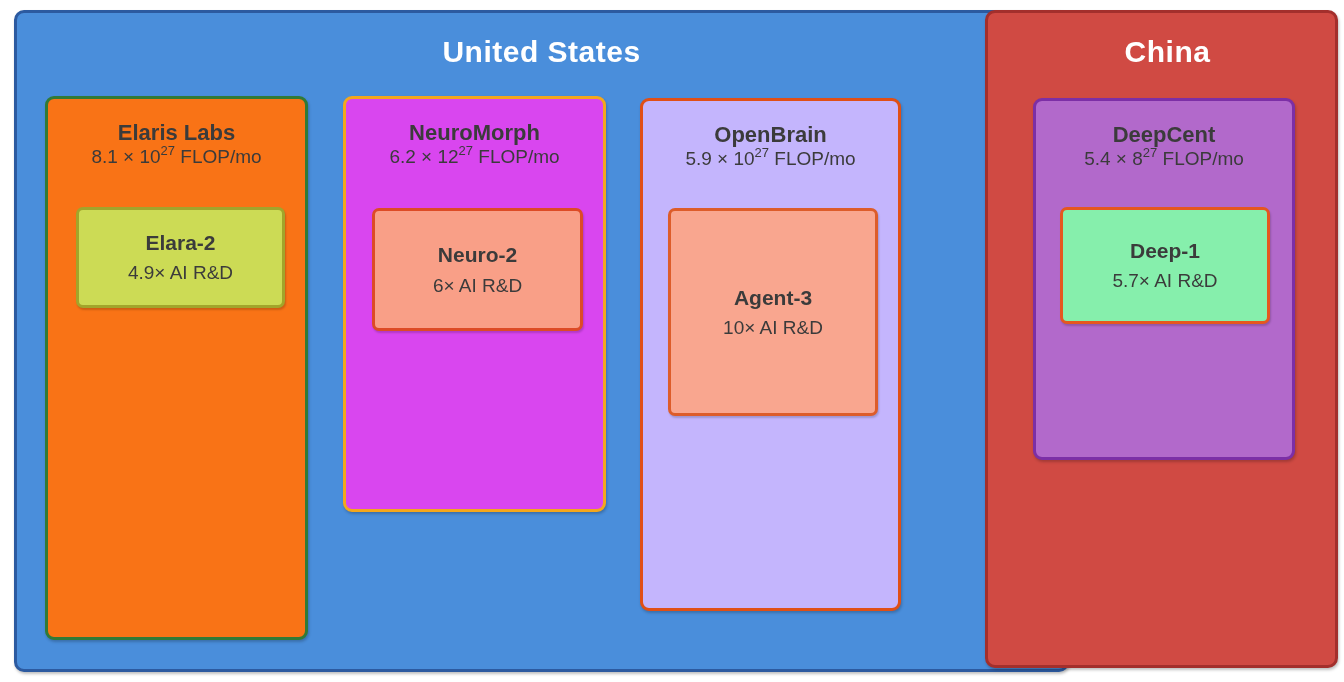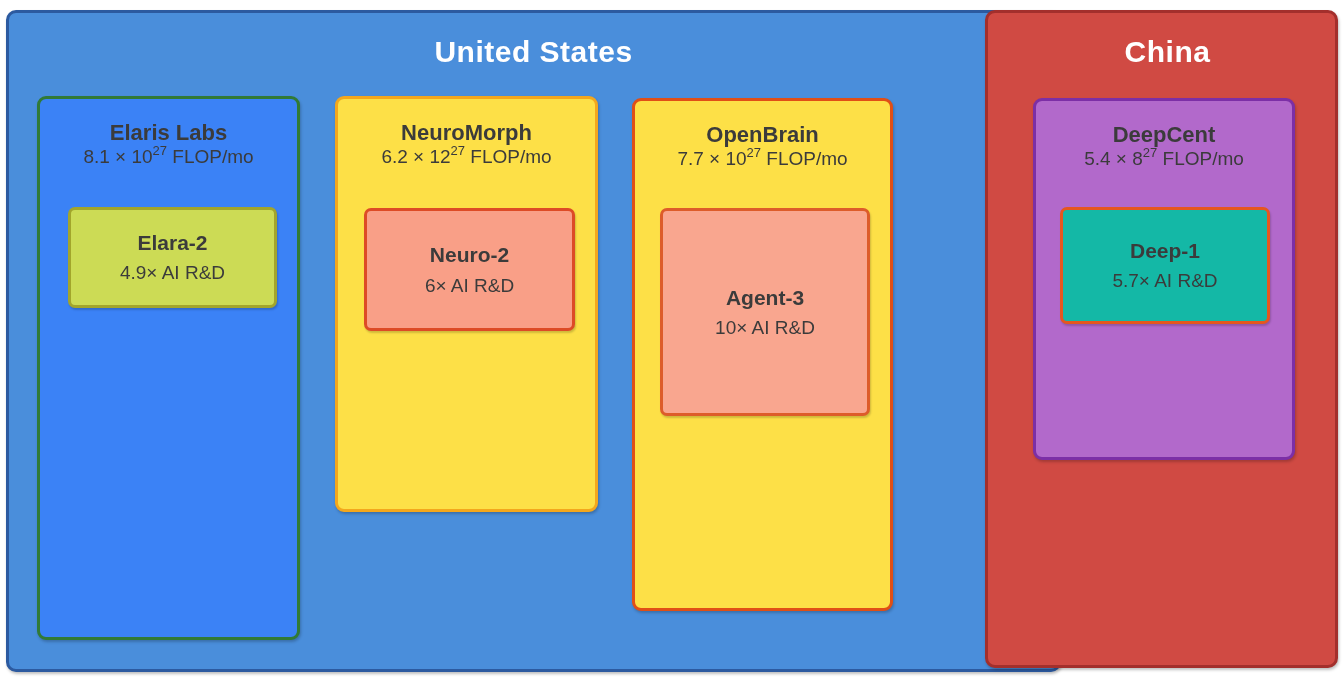--- a/index.html
+++ b/index.html
@@ -24,21 +24,21 @@
     box-shadow: 1px 2px 3px rgba(0,0,0,0.25);
   }
   .country-title {
     margin: 0;
     padding-top: 22px;
     text-align: center;
     font-size: 30px;
     font-weight: bold;
     letter-spacing: 0.5px;
   }
-  .country-us   { left: 6px;  top: 10px; width: 1055px; height: 662px; }
+  .country-us   { left: 14px;  top: 10px; width: 1055px; height: 662px; }
   .country-cn   { left: 985px; top: 10px; width: 353px; height: 658px; padding-left: 12px; }
 
   .company {
     position: absolute;
     border: 3px solid;
     border-radius: 9px;
     box-sizing: border-box;
     text-align: center;
     box-shadow: 1px 2px 3px rgba(0,0,0,0.22);
   }
@@ -87,54 +87,54 @@
   .model-deep  { left: 24px; top: 106px; width: 210px; height: 117px; }
 </style>
 </head>
 <body>
 
 <div class="canvas">
 
   <section class="country country-us" style="background-color: rgb(74, 142, 219); border-color: rgb(44, 90, 160);">
     <h1 class="country-title" style="color: rgb(255, 255, 255);">United States</h1>
 
-    <div class="company company-elaris" style="background-color: #3b82f6; border-color: rgb(49, 122, 54);">
+    <div class="company company-elaris" style="background-color: #f97316; border-color: rgb(49, 122, 54);">
       <div class="company-name">Elaris Labs</div>
       <div class="company-flop"><span>8.1 × 10</span><sup>27</sup><span> FLOP/mo</span></div>
       <div class="model model-elara" style="background-color: rgb(204, 219, 85); border-color: rgb(162, 165, 43);">
         <div class="model-name">Elara-2</div>
         <div class="model-rnd">4.9× AI R&amp;D</div>
       </div>
     </div>
 
-    <div class="company company-neuromorph" style="background-color: #fde047; border-color: rgb(243, 167, 29);">
+    <div class="company company-neuromorph" style="background-color: #d946ef; border-color: rgb(243, 167, 29);">
       <div class="company-name">NeuroMorph</div>
       <div class="company-flop"><span>6.2 × 12</span><sup>27</sup><span> FLOP/mo</span></div>
       <div class="model model-neuro" style="background-color: rgb(249, 159, 135); border-color: rgb(221, 75, 38);">
         <div class="model-name">Neuro-2</div>
         <div class="model-rnd">6× AI R&amp;D</div>
       </div>
     </div>
 
-    <div class="company company-openbrain" style="background-color: #fde047; border-color: rgb(224, 79, 22);">
+    <div class="company company-openbrain" style="background-color: #c4b5fd; border-color: rgb(224, 79, 22);">
       <div class="company-name">OpenBrain</div>
-      <div class="company-flop"><span>7.7 × 10</span><sup>27</sup><span> FLOP/mo</span></div>
+      <div class="company-flop"><span>5.9 × 10</span><sup>27</sup><span> FLOP/mo</span></div>
       <div class="model model-agent" style="background-color: rgb(249, 166, 143); border-color: rgb(221, 92, 42); text-align: center;">
         <div class="model-name">Agent-3</div>
         <div class="model-rnd">10× AI R&amp;D</div>
       </div>
     </div>
   </section>
 
   <section class="country country-cn" style="background-color: rgb(208, 74, 67); border-color: rgb(163, 47, 44);">
     <h1 class="country-title" style="color: rgb(255, 255, 255);">China</h1>
 
     <div class="company company-deepcent" style="background-color: rgb(178, 105, 203); border-color: rgb(124, 47, 166);">
       <div class="company-name">DeepCent</div>
       <div class="company-flop"><span>5.4 × 8</span><sup>27</sup><span> FLOP/mo</span></div>
-      <div class="model model-deep" style="background-color: #14b8a6; border-color: rgb(229, 87, 31);">
+      <div class="model model-deep" style="background-color: #86efac; border-color: rgb(229, 87, 31);">
         <div class="model-name">Deep-1</div>
         <div class="model-rnd">5.7× AI R&amp;D</div>
       </div>
     </div>
   </section>
 
 </div>
 
 </body></html>

